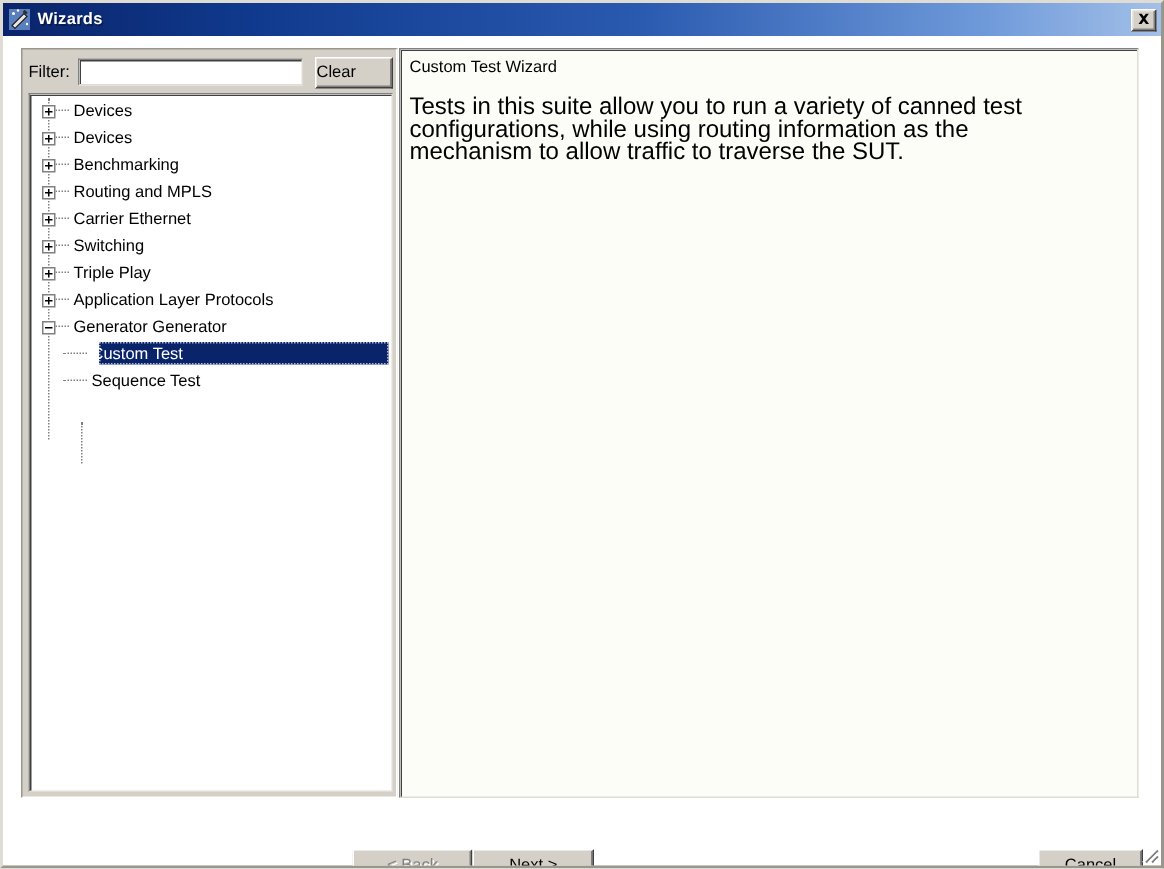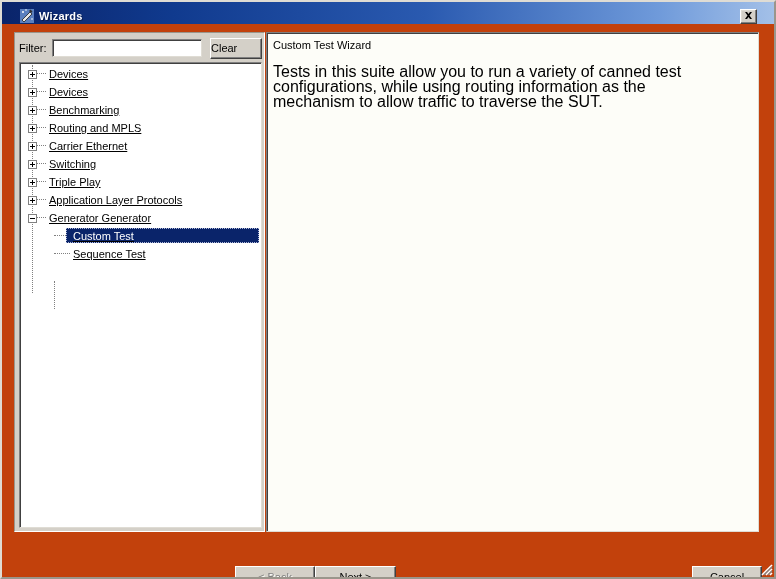--- a/index.html
+++ b/index.html
@@ -30,21 +30,21 @@
 
   
   #titlebar {
     position: absolute;
     left: 0; top: 0;
     width: 772px;
     height: 22px;
     background: linear-gradient(to right, #0a246a 0%, #103a8e 22%, #2a5ab0 55%, #6f9ada 85%, #a3c0e8 100%);
     display: flex;
     align-items: center;
-    padding: 14px;
+    padding: 0;
     box-sizing: border-box;
   }
   #titlebar .tb-icon {
     width: 16px;
     height: 16px;
     margin-left: 3px;
     margin-right: 4px;
     flex: 0 0 auto;
     position: relative;
   }
@@ -76,21 +76,21 @@
   }
   .tb-btn svg { display: block; }
 
   
   #content {
     position: absolute;
     left: 0;
     top: 22px;
     width: 772px;
     height: 553px;
-    background: #c2410c;
+    background: #ffffff;
   }
 
   
   #left-panel {
     position: absolute;
     left: 12px;
     top: 8px;
     width: 251px;
     height: 500px;
     background: #d4d0c8;
@@ -161,34 +161,33 @@
     height: 466px;
     background: #ffffff;
     box-sizing: border-box;
     border-top: 1px solid #808080;
     border-left: 1px solid #808080;
     border-right: 1px solid #dfdcd4;
     border-bottom: 1px solid #dfdcd4;
     box-shadow: inset 1px 1px 0 #404040;
     overflow: hidden;
     padding-top: 2px;
-    text-decoration: underline;
   }
 
   .tree-row {
     position: relative;
     height: 18px;
     display: flex;
     align-items: center;
     white-space: nowrap;
     font-size: 11px;
     color: #000000;
   }
   .tree-row.level0 { padding-left: 8px; }
-  .tree-row.level1 { padding-left: 34px; }
+  .tree-row.level1 { padding-left: 22px; }
 
   .expander {
     width: 9px;
     height: 9px;
     flex: 0 0 auto;
     box-sizing: border-box;
     border: 1px solid #808080;
     background: #ffffff;
     position: relative;
     margin-right: 0px;

